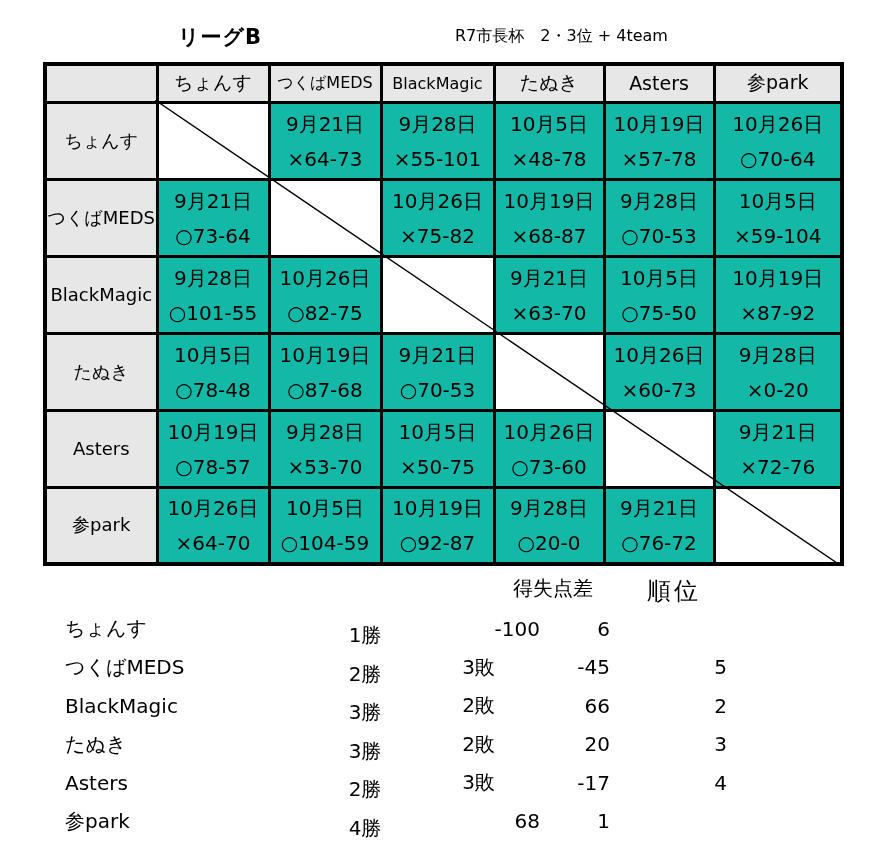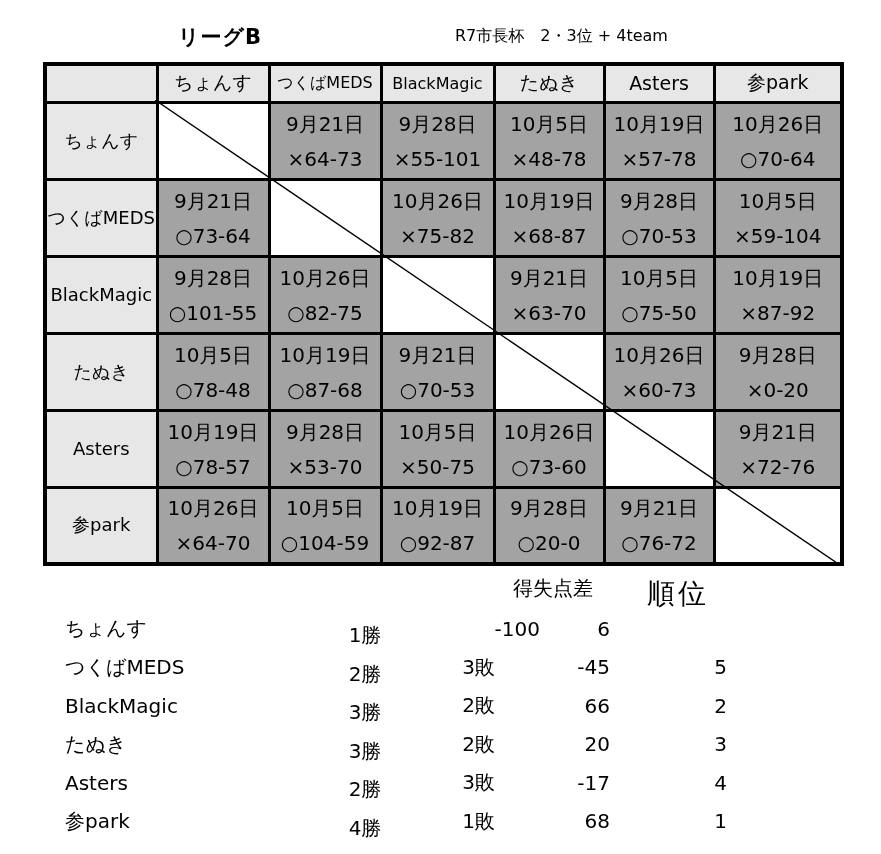--- a/index.html
+++ b/index.html
@@ -34,35 +34,35 @@
     overflow: hidden;
   }
   table.league { border: 4px solid #000; }
   table.league thead tr { height: 38px; }
   table.league tbody tr { height: 77px; }
   th.corner, th.col-head, th.row-head { background: #e7e7e7; font-weight: normal; }
   th.col-head { font-size: 19px; }
   th.col-head.small { font-size: 16px; }
   th.row-head { font-size: 18px; }
   td.match {
-    background: #a3a3a3; font-size: 20px; padding: 0;
+    background: #14b8a6; font-size: 20px; padding: 0;
   }
   td.match .date { display: block; line-height: 36px; }
   td.match .result { display: block; line-height: 34px; }
   td.diag { background: #fff; }
   .diag-line {
     position: absolute;
     left: 112px; top: 38px;
     pointer-events: none;
   }
   .standings-header-diff {
     position: absolute; left: 513px; top: 575px; font-size: 20px;
   }
   .standings-header-rank {
-    position: absolute; left: 647px; top: 575px; font-size: 28px; letter-spacing: 3px;
+    position: absolute; left: 647px; top: 575px; font-size: 24px; letter-spacing: 3px;
   }
   .standings {
     position: absolute; left: 65px; top: 608px; width: 662px;
   }
   .standings-row {
     display: grid;
     grid-template-columns: 270px 60px 145px 70px 117px;
     height: 38.5px;
     align-items: center;
     font-size: 20px;
@@ -290,17 +290,16 @@
     <div class="standings-row">
       <span class="name">Asters</span>
       <span class="wins">2勝</span>
       <span class="losses">3敗</span>
       <span class="diff">-17</span>
       <span class="rank">4</span>
     </div>
     <div class="standings-row">
       <span class="name">参park</span>
       <span class="wins">4勝</span>
-      <span class="losses">1敗</span>
       <span class="diff">68</span>
       <span class="rank">1</span>
     </div>
   </div>
 
 </body></html>

